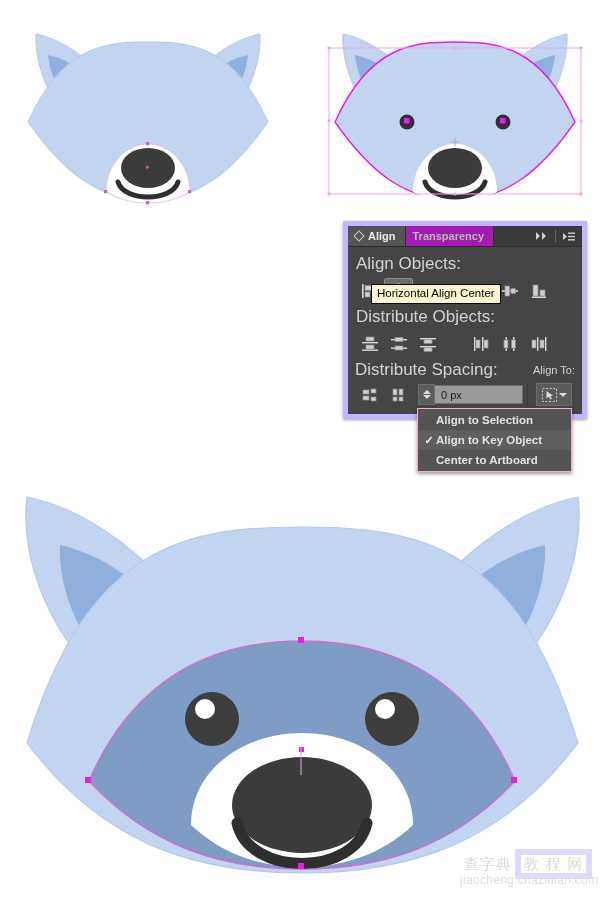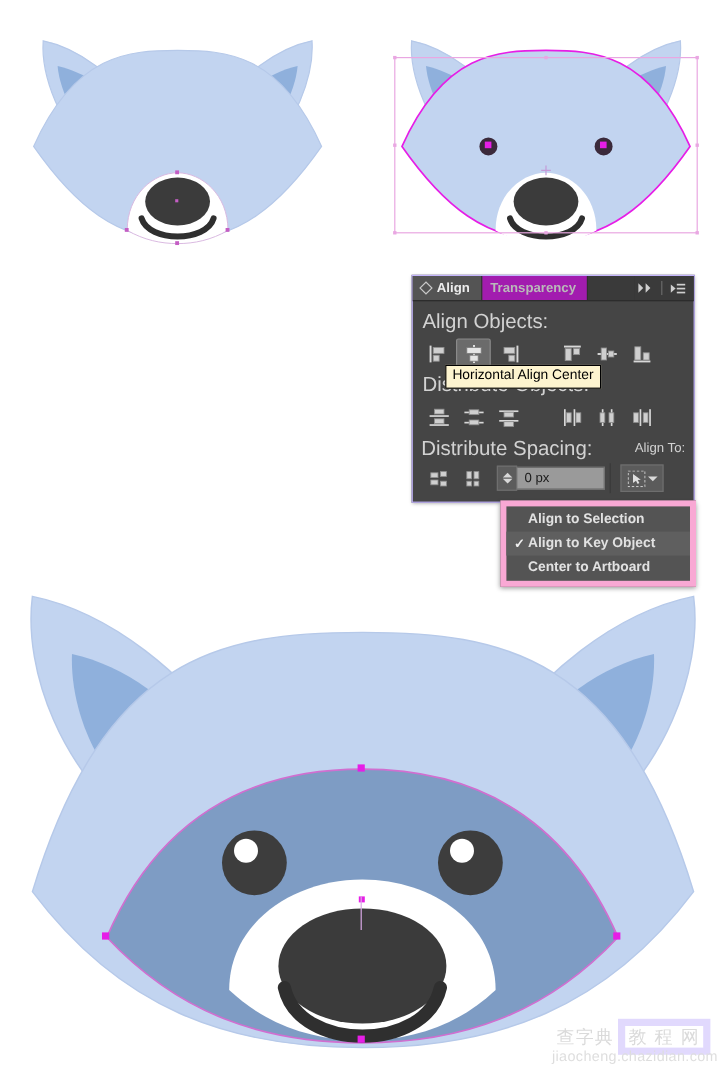--- a/index.html
+++ b/index.html
@@ -29,26 +29,25 @@
   #illo-top-right { left: 315px; top: 22px; }
   #illo-bottom    { left: 5px;   top: 485px; }
 
   
   #align-panel {
     position: absolute;
     left: 343px;
     top: 221px;
     width: 234px;
     background: #454545;
-    border: 1px solid #c4b5fd;
+    border: 5px solid #c4b5fd;
     box-shadow: 0 1px 3px rgba(0,0,0,0.35);
     color: #d6d6d6;
     font-size: 11px;
     user-select: none;
-    margin-top: 8px;
   }
 
   .panel-tabs {
     display: flex;
     align-items: stretch;
     height: 20px;
     background: #3a3a3a;
     border-bottom: 1px solid #2c2c2c;
   }
   .panel-tab {
@@ -105,21 +104,21 @@
   .abtn.selected {
     background: #6b6b6b;
     border: 1px solid #8a8a8a;
   }
   .grp-gap { width: 24px; flex: none; }
 
   
   #tooltip {
     position: absolute;
     left: 371px;
-    top: 304px;
+    top: 284px;
     background: #fdf4cf;
     border: 1px solid #000000;
     color: #000000;
     font-size: 11.5px;
     padding: 2px 5px 3px 5px;
     white-space: nowrap;
     z-index: 40;
     line-height: 1.1;
   }
 
@@ -140,21 +139,21 @@
   }
   .spin-up, .spin-dn {
     width: 0; height: 0;
     border-left: 4px solid transparent;
     border-right: 4px solid transparent;
   }
   .spin-up { border-bottom: 4px solid #d8d8d8; }
   .spin-dn { border-top: 4px solid #d8d8d8; }
 
   .num-field {
-    width: 73px; height: 19px;
+    width: 88px; height: 19px;
     background: #9a9a9a;
     border: 1px solid #6e6e6e;
     border-left: none;
     color: #1b1b1b;
     font-size: 11px;
     display: flex; align-items: center;
     padding-left: 6px;
     box-sizing: border-box;
     flex: none;
   }
@@ -177,24 +176,24 @@
     width: 1px;
     align-self: stretch;
     background: #3a3a3a;
     margin: 0 8px 0 4px;
   }
 
   
   #align-to-menu {
     position: absolute;
     left: 417px;
-    top: 417px;
+    top: 408px;
     width: 153px;
     background: #545454;
-    border: 5px solid #f9a8d4;
+    border: 1px solid #f9a8d4;
     box-shadow: 0 2px 4px rgba(0,0,0,0.4);
     z-index: 50;
     padding: 1px 0;
   }
   .menu-item {
     height: 20px;
     display: flex;
     align-items: center;
     color: #e2e2e2;
     font-size: 11.5px;

